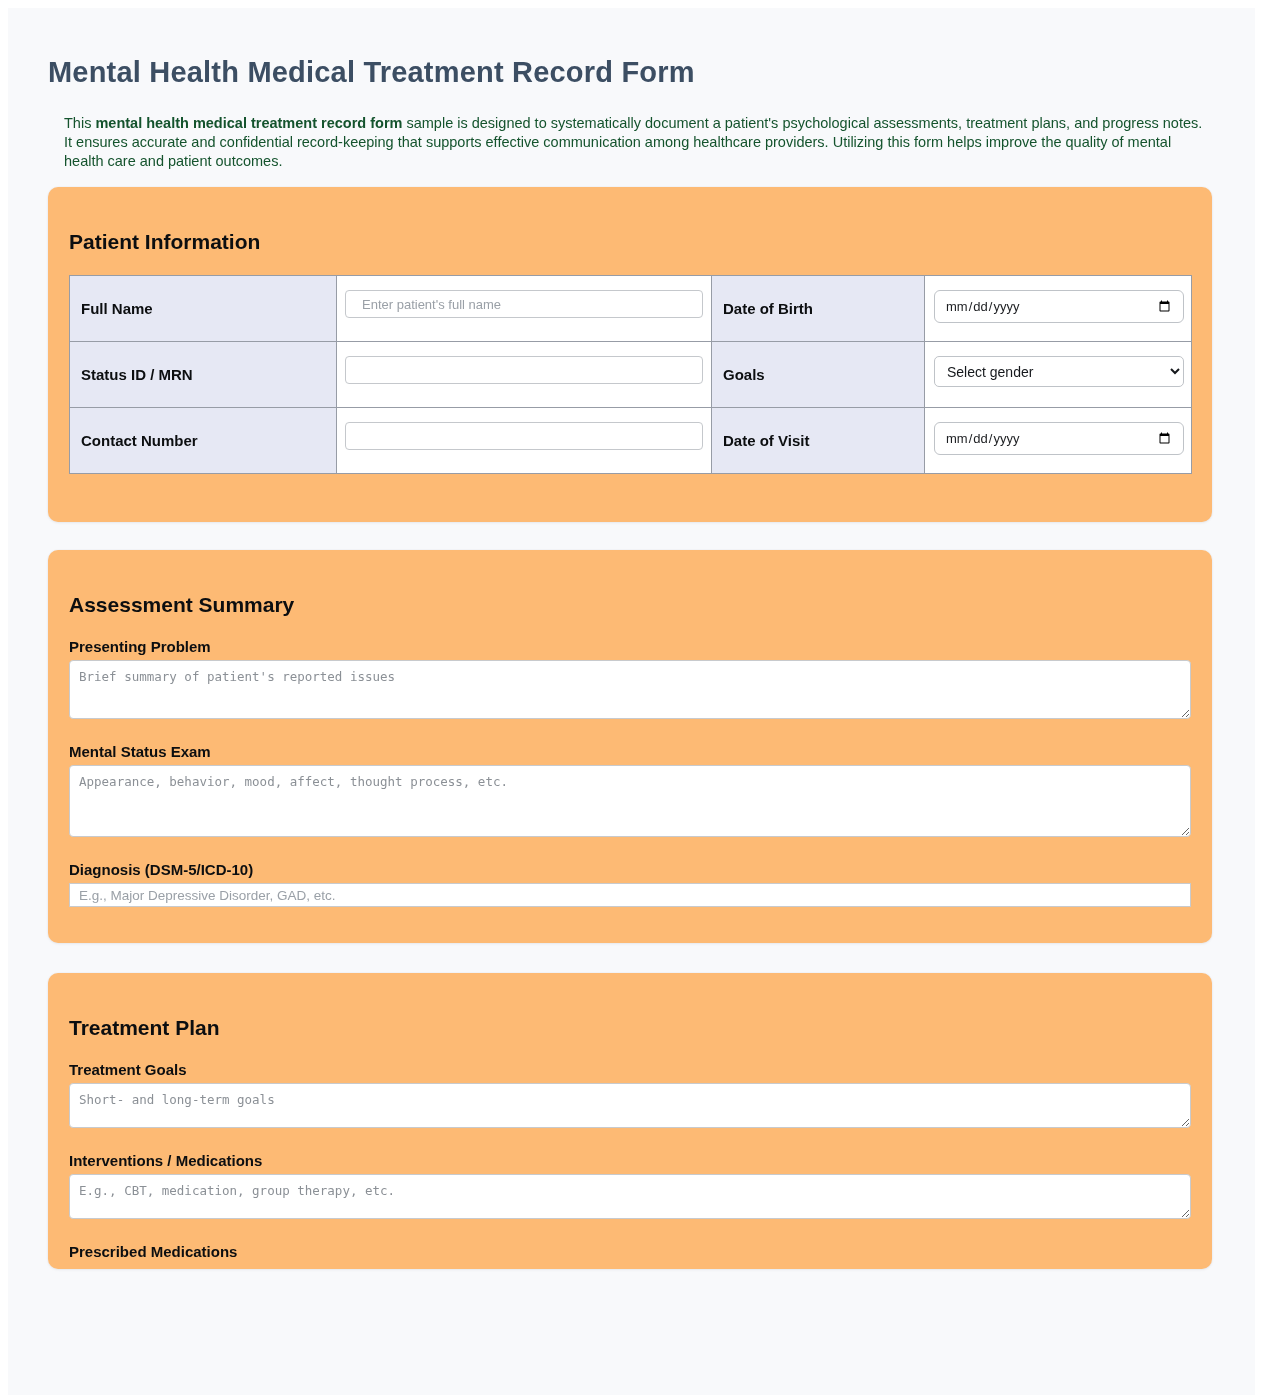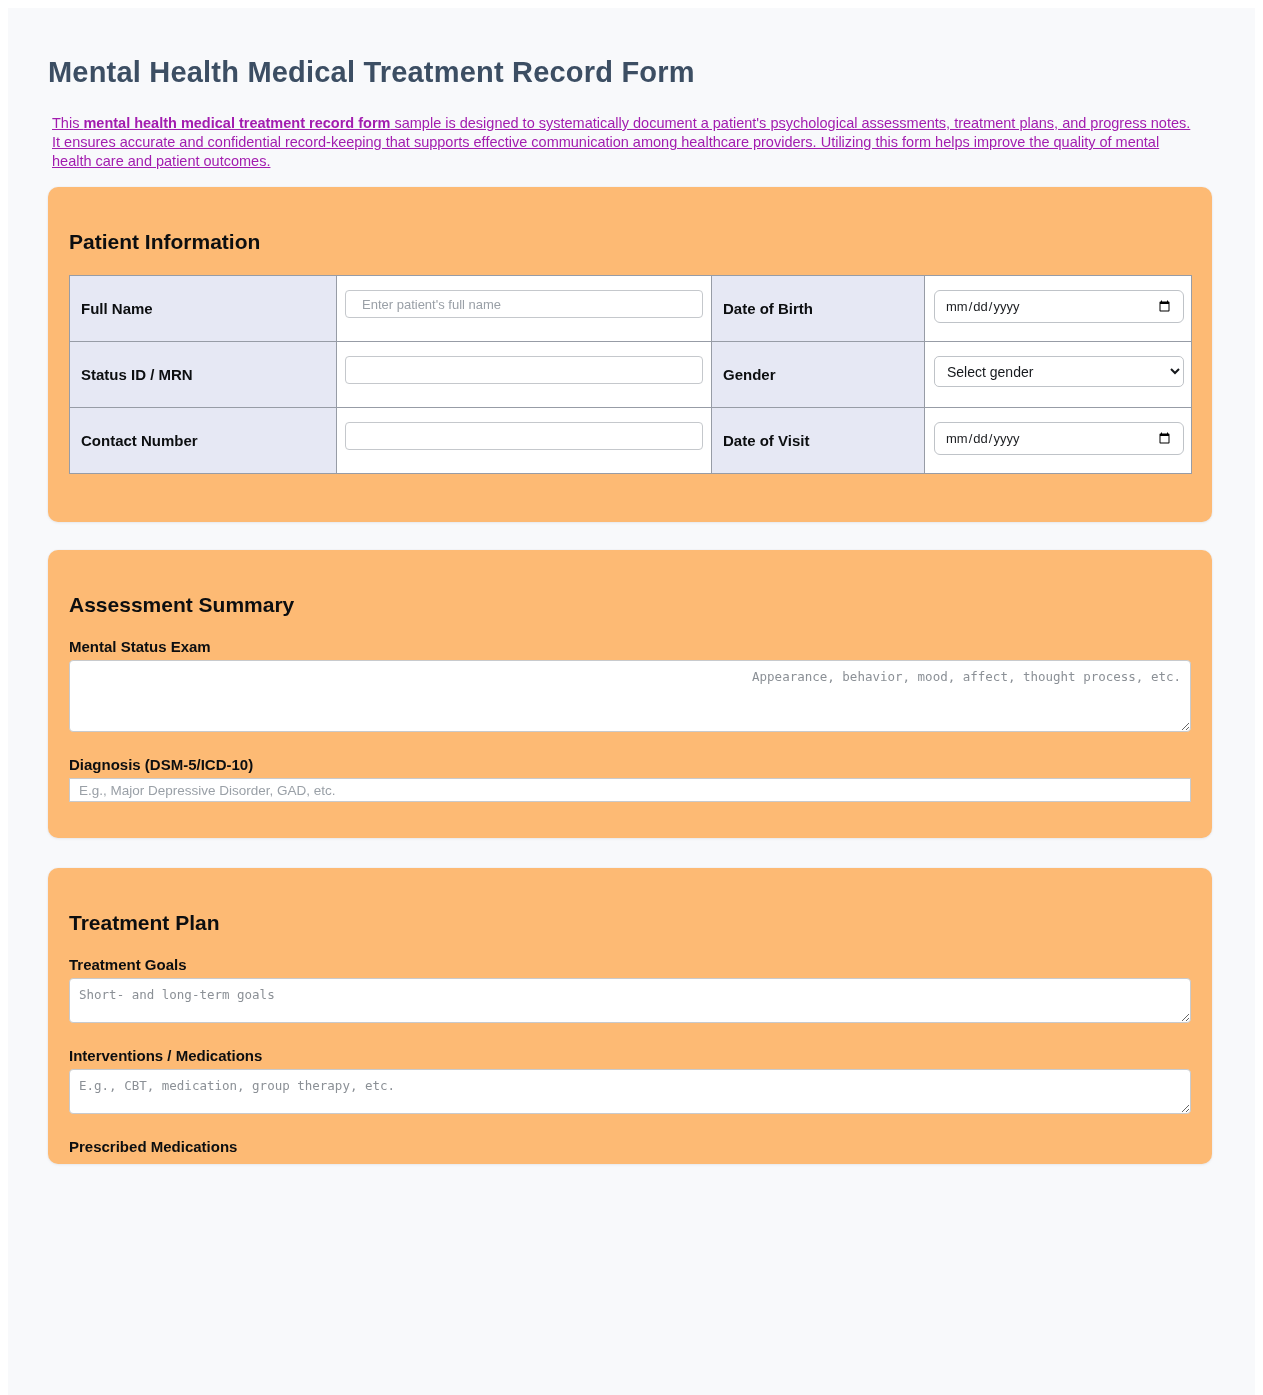--- a/index.html
+++ b/index.html
@@ -17,26 +17,25 @@
   }
   h1.page-title {
     margin: 29px 0 0 0;
     font-size: 29px;
     line-height: 34px;
     font-weight: bold;
     color: #3c4e63;
     letter-spacing: 0.2px;
   }
   p.intro {
-    margin: 25px 0 16px 4px;
+    margin: 25px 0 16px 16px;
     width: 1148px;
     font-size: 14.5px;
     line-height: 19px;
-    color: #a21caf;
-    text-decoration: underline;
+    color: #14532d;
   }
   .card {
     background: #fdba74;
     border-radius: 10px;
     box-shadow: 0 1px 3px rgba(20,30,50,0.06), 0 0 0 1px rgba(20,30,50,0.015);
     width: 1164px;
     box-sizing: border-box;
     padding: 42px 21px 48px 21px;
   }
   .card h2.section-heading {
@@ -140,21 +139,21 @@
     padding: 8px 9px;
     font-family: "DejaVu Sans Mono", monospace;
     font-size: 12.5px;
     color: #1c1e21;
     resize: both;
     outline: none;
     background: #ffffff;
   }
   textarea.form-textarea::placeholder { color: #8b9096; }
   #presenting-problem-textarea { height: 59px; }
-  #mental-status-textarea { height: 72px; text-align: right; }
+  #mental-status-textarea { height: 72px; }
   #treatment-goals-textarea { height: 45px; }
   #interventions-textarea { height: 45px; }
 
   input.wide-text-input {
     display: block;
     width: 100%;
     height: 24px;
     box-sizing: border-box;
     border: 1px solid #c8cacd;
     border-radius: 0;
@@ -194,21 +193,21 @@
         <td class="label-cell">Date of Birth</td>
         <td class="value-cell">
           <input class="date-input" type="date" aria-label="Date of Birth" style="">
         </td>
       </tr>
       <tr>
         <td class="label-cell">Status ID / MRN</td>
         <td class="value-cell">
           <input class="text-input" type="text" placeholder="" style="">
         </td>
-        <td class="label-cell">Gender</td>
+        <td class="label-cell">Goals</td>
         <td class="value-cell">
           <select class="gender-select">
             <option>Select gender</option>
           </select>
         </td>
       </tr>
       <tr>
         <td class="label-cell">Contact Number</td>
         <td class="value-cell">
           <input class="text-input" type="text" placeholder="" style="">
@@ -218,20 +217,24 @@
           <input class="date-input" type="date" aria-label="Date of Visit" style="">
         </td>
       </tr>
     </tbody>
       </table>
   </div>
 
   <div class="card" id="assessment-card">
     <h2 class="section-heading">Assessment Summary</h2>
 
+    <div class="field-group">
+      <label class="field-label">Presenting Problem</label>
+      <textarea class="form-textarea" id="presenting-problem-textarea" placeholder="Brief summary of patient's reported issues" style=""></textarea>
+    </div>
 
     <div class="field-group">
       <label class="field-label tight-label">Mental Status Exam</label>
       <textarea class="form-textarea" id="mental-status-textarea" placeholder="Appearance, behavior, mood, affect, thought process, etc." style=""></textarea>
     </div>
 
     <div class="field-group">
       <label class="field-label">Diagnosis (DSM-5/ICD-10)</label>
       <input class="wide-text-input" type="text" placeholder="E.g., Major Depressive Disorder, GAD, etc." style="">
     </div>

